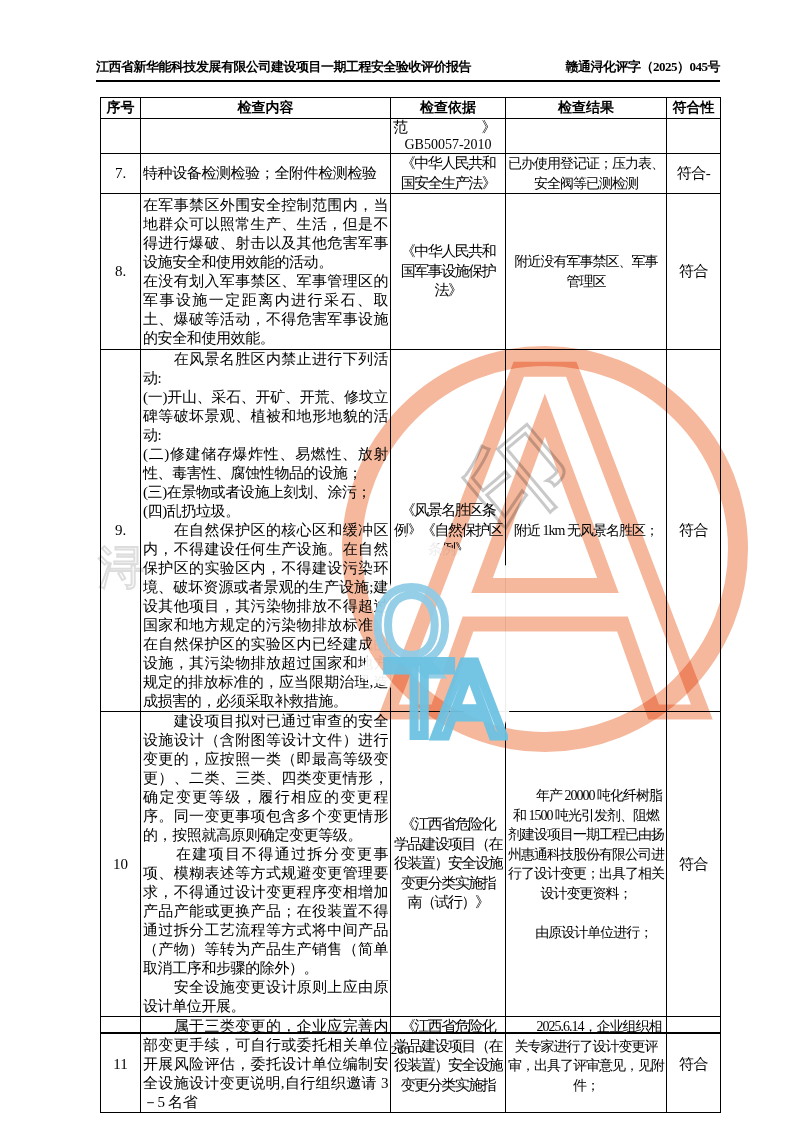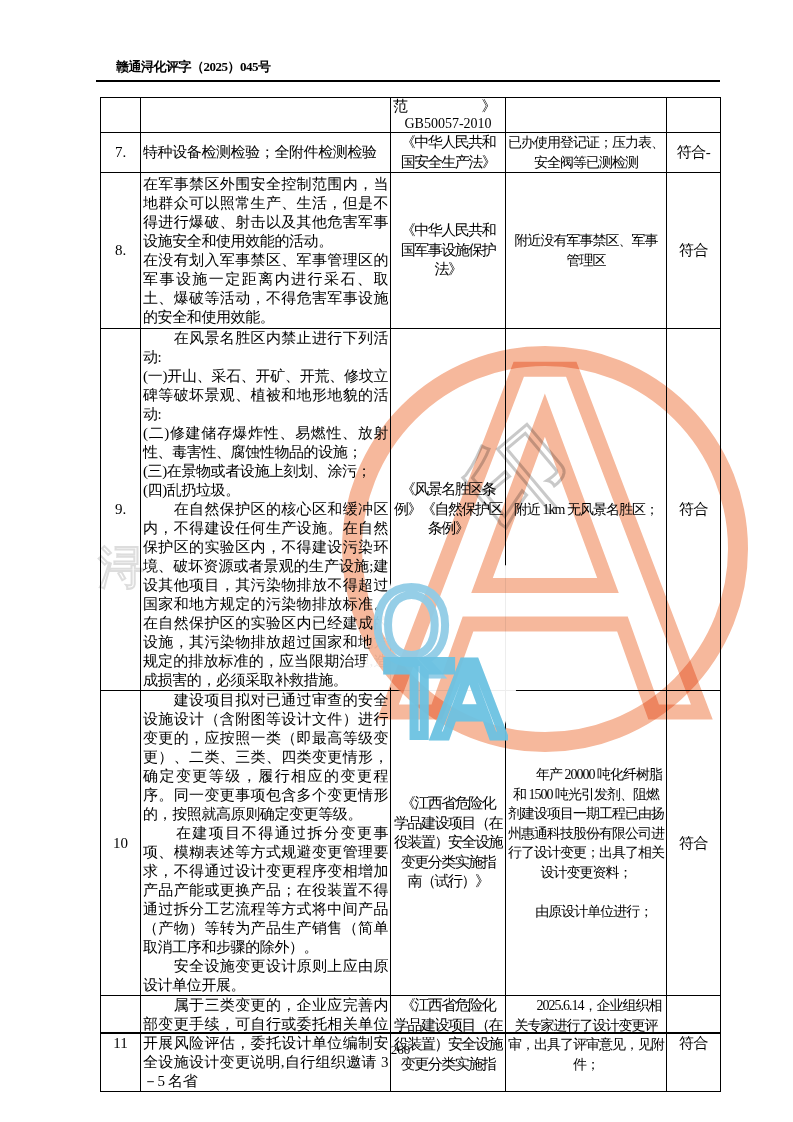--- a/index.html
+++ b/index.html
@@ -58,33 +58,41 @@
         color:transparent;-webkit-text-stroke:8px #90cce6;opacity:0.95;}
   .wm-ta{left:388px;top:650px;font-family:"DejaVu Sans",sans-serif;font-size:102px;line-height:102px;letter-spacing:-8px;
         color:transparent;-webkit-text-stroke:9px #6cc2e2;opacity:0.95;}
 </style>
 </head>
 <body>
 
 <div class="page">
 
   <div class="doc-header">
+    <span class="h-left">江西省新华能科技发展有限公司建设项目一期工程安全验收评价报告</span>
     <span class="h-right">赣通浔化评字（2025）045号</span>
   </div>
   <div class="header-rule"></div>
 
   <table class="checklist">
     <colgroup>
       <col style="width:40px">
         <col style="width:250px">
         <col style="width:115px">
         <col style="width:161px">
         <col style="width:54px">
     </colgroup>
     <tbody>
+        <tr>
+      <th>序号</th>
+      <th>检查内容</th>
+      <th>检查依据</th>
+      <th>检查结果</th>
+      <th>符合性</th>
+    </tr>
 
     <tr class="row-part">
       <td class="cell-no"></td>
       <td class="cell-content"></td>
       <td class="cell-basis" style="vertical-align:top;">
         <div class="basis-split">
           <span>范</span>
           <span>》</span>
         </div>
         <div class="basis-code">GB50057-2010</div>

